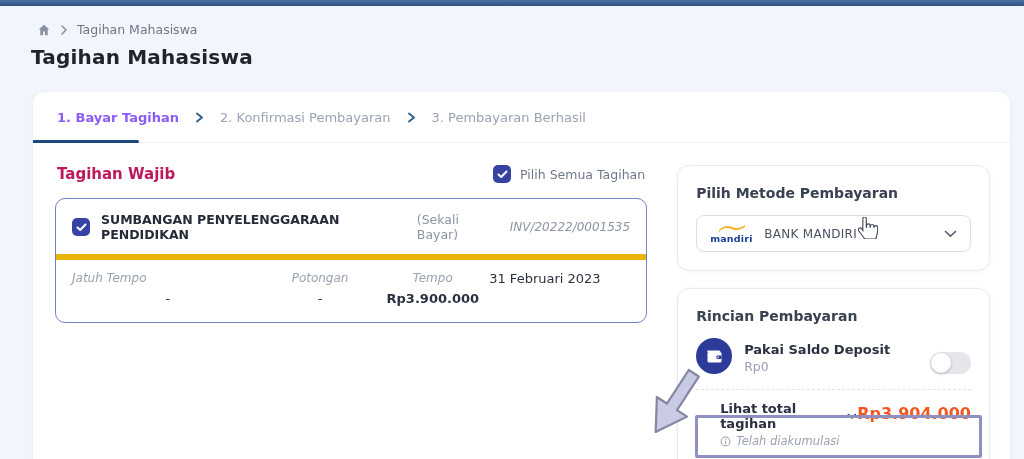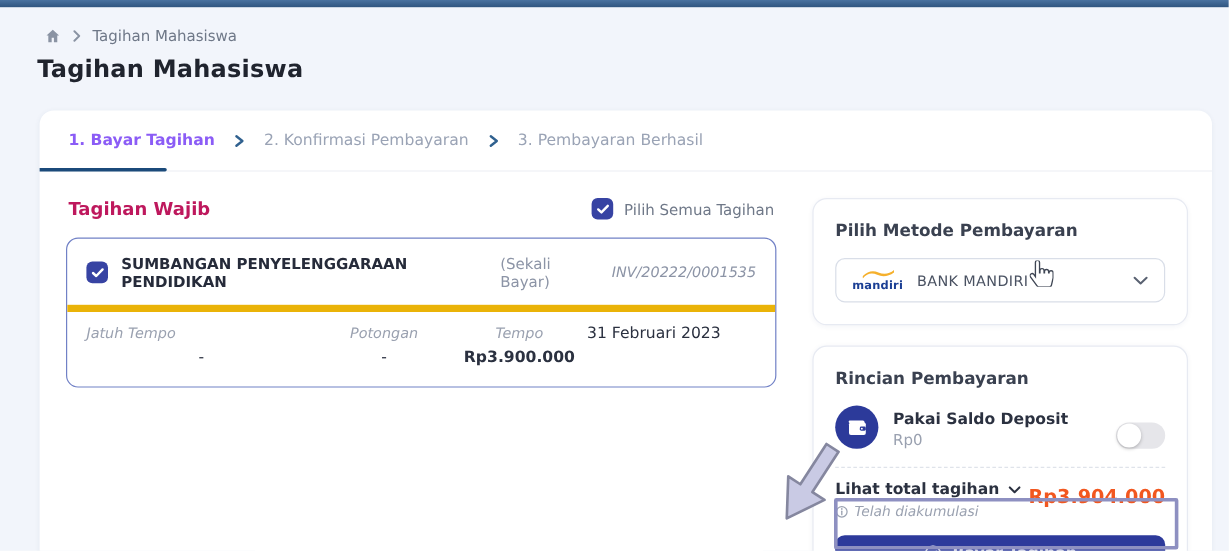--- a/index.html
+++ b/index.html
@@ -97,21 +97,21 @@
   .deposit-value { font-size:12.5px; color:#9aa1b0; margin-top:2px; }
   .toggle {
     margin-left:auto; width:41px; height:22px; border-radius:11px;
     background:#e6e6ea; position:relative; cursor:pointer; flex:0 0 auto;
   }
   .toggle .knob {
     position:absolute; left:1px; top:1px; width:20px; height:20px;
     border-radius:50%; background:#fff; box-shadow:0 1px 3px rgba(0,0,0,.25);
   }
   .dashed-divider { margin-top:15px; border-top:1.6px dashed #dfe3ea; }
-  .total-row { margin-top:11px; display:flex; justify-content:space-between; align-items:flex-start; }
+  .total-row { margin-top:11px; display:flex; justify-content:flex-start; align-items:flex-start;margin-left:24px; }
   .total-link { display:flex; align-items:center; gap:7px; font-size:13px; font-weight:600; color:#2b3140; cursor:pointer; }
   .total-note { margin-top:3px; display:flex; align-items:center; gap:5px; font-size:11.5px; font-style:italic; color:#9aa1b0; }
   .total-amount { font-size:16px; font-weight:700; color:#f2571f; margin-top:3px; }
   .pay-button {
     margin-top:13px; width:100%; height:30px; border:none; border-radius:8px;
     background:#2d3a9b; color:#fff; font-size:13px; font-weight:700;
     font-family:inherit; display:flex; align-items:center; justify-content:center;
     gap:9px; cursor:pointer;
   }
   .anno-rect {

